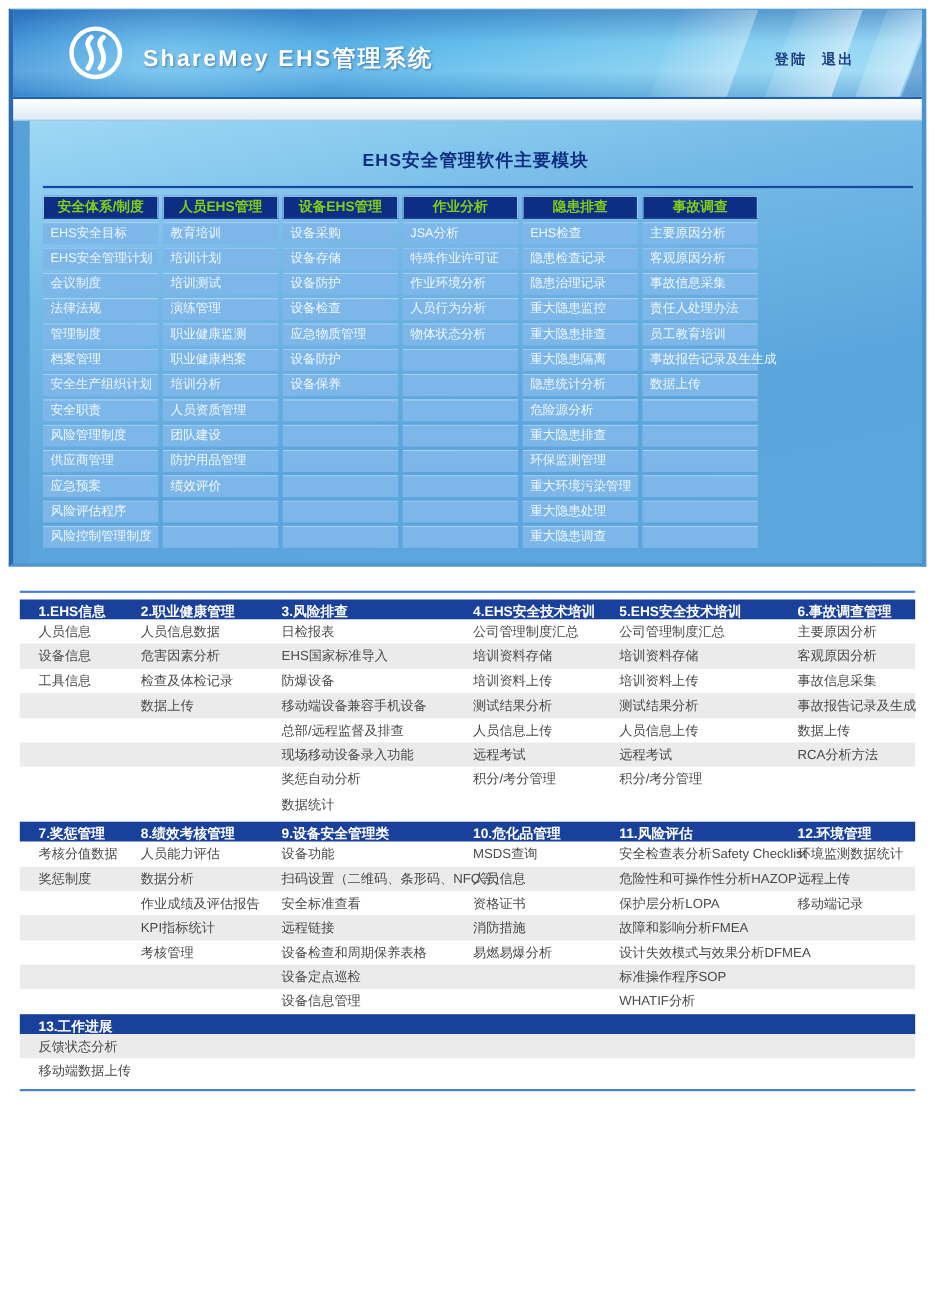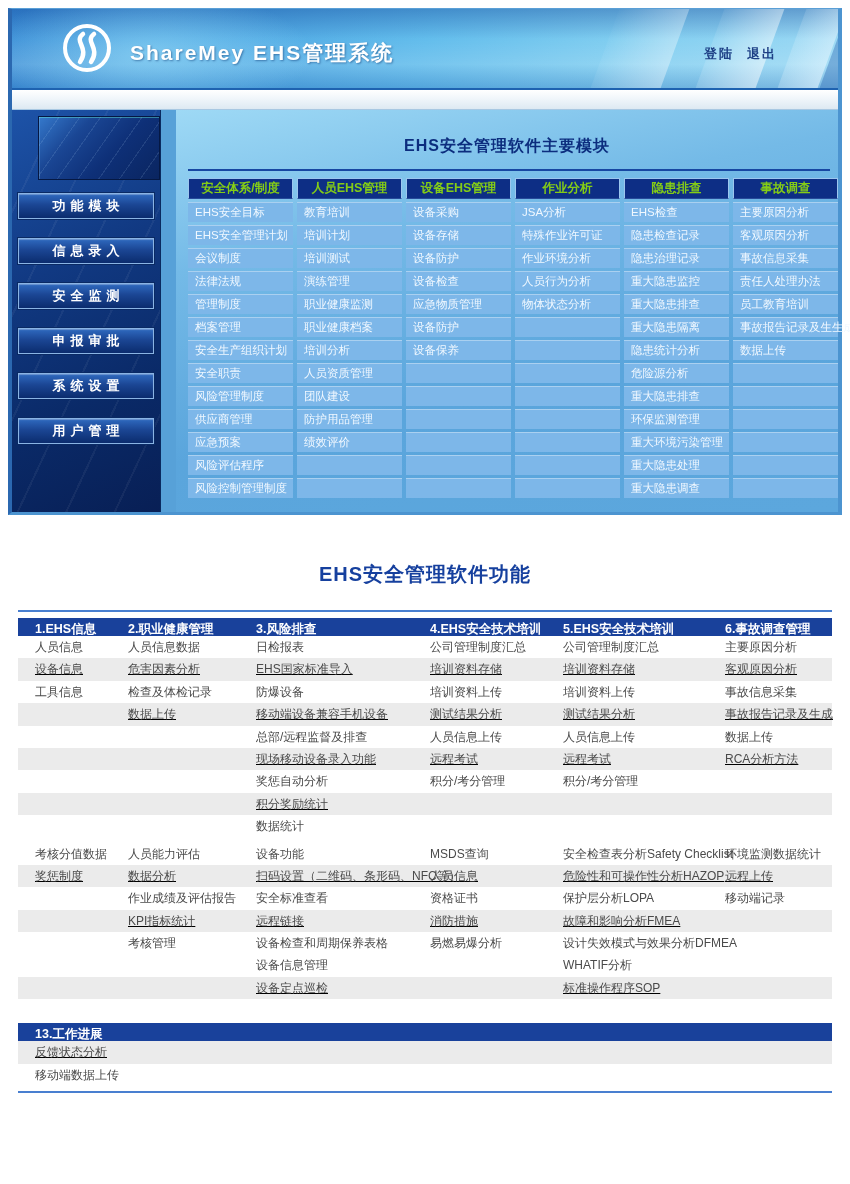--- a/index.html
+++ b/index.html
@@ -63,24 +63,24 @@
             white-space:nowrap; box-shadow:inset 0 1px 0 rgba(255,255,255,.35); cursor:pointer; }
   .m-cell.empty { cursor:default; }
 
   
   .fn-title { margin-top:46px; text-align:center; color:#16409e; font-size:20px; font-weight:bold; letter-spacing:1px; }
   .fn-wrap { margin:22px 18px 0 18px; border-top:2px solid #497fd0; padding-top:6px; }
   .fgrid { display:grid; grid-template-columns:93px 128px 174px 133px 162px 1fr; }
   .fn-bar { background:#19419b; height:18px; }
   .fn-bar span { color:#ffffff; font-weight:bold; font-size:12.5px; line-height:22px; padding-left:17px; white-space:nowrap; }
   .frow { height:22.4px; }
-  .frow.alt { background:#ebebeb;text-decoration:underline; }
+  .frow.alt { background:#ebebeb; }
   .frow span { font-size:12px; color:#4a4a4a; line-height:22.4px; padding-left:17px; white-space:nowrap; }
   .fn-block:nth-child(2) { margin-top:5px; }
-  .fn-block:nth-child(3) { margin-top:24px; border-bottom:2px solid #497fd0; padding-bottom:5px; }
+  .fn-block:nth-child(3) { border-bottom:2px solid #497fd0; padding-bottom:5px; }
 </style>
 </head>
 <body>
 
 <div class="page">
 
   <div class="upper-frame">
 
     <div class="topbar">
       <div class="glow"></div>
@@ -98,31 +98,20 @@
       <div class="topbar-title">ShareMey EHS管理系统</div>
       <div class="auth">
         <span>登陆</span>
         <span>退出</span>
       </div>
     </div>
 
     <div class="navstrip"></div>
 
     <div class="body-row">
-      <div class="sidebar">
-        <div class="sidebar-art"></div>
-        <div class="sidebar-menu" id="sidebar-menu">
-            <div class="sb-btn">功能模块</div>
-            <div class="sb-btn">信息录入</div>
-            <div class="sb-btn">安全监测</div>
-            <div class="sb-btn">申报审批</div>
-            <div class="sb-btn">系统设置</div>
-            <div class="sb-btn">用户管理</div>
-          </div>
-      </div>
       <div class="content">
         <div class="content-title">EHS安全管理软件主要模块</div>
         <div class="content-rule"></div>
         <div class="module-table" id="module-table">
             <div class="m-head">安全体系/制度</div>
             <div class="m-head">人员EHS管理</div>
             <div class="m-head">设备EHS管理</div>
             <div class="m-head">作业分析</div>
             <div class="m-head">隐患排查</div>
             <div class="m-head">事故调查</div>
@@ -204,21 +193,20 @@
             <div class="m-cell empty"></div>
             <div class="m-cell">重大隐患调查</div>
             <div class="m-cell empty"></div>
           </div>
       </div>
     </div>
 
   </div>
 
   <div class="lower">
-    <div class="fn-title">EHS安全管理软件功能</div>
     <div class="fn-wrap" id="fn-blocks">
         <div class="fn-block">
           <div class="fgrid fn-bar">
             <span>1.EHS信息</span>
             <span>2.职业健康管理</span>
             <span>3.风险排查</span>
             <span>4.EHS安全技术培训</span>
             <span>5.EHS安全技术培训</span>
             <span>6.事故调查管理</span>
           </div>
@@ -271,38 +259,38 @@
             <span>RCA分析方法</span>
           </div>
           <div class="fgrid frow">
             <span></span>
             <span></span>
             <span>奖惩自动分析</span>
             <span>积分/考分管理</span>
             <span>积分/考分管理</span>
             <span></span>
           </div>
-          <div class="fgrid frow alt">
-            <span></span>
-            <span></span>
-            <span>积分奖励统计</span>
-            <span></span>
-            <span></span>
-            <span></span>
-          </div>
           <div class="fgrid frow">
             <span></span>
             <span></span>
             <span>数据统计</span>
             <span></span>
             <span></span>
             <span></span>
           </div>
         </div>
         <div class="fn-block">
+          <div class="fgrid fn-bar">
+            <span>7.奖惩管理</span>
+            <span>8.绩效考核管理</span>
+            <span>9.设备安全管理类</span>
+            <span>10.危化品管理</span>
+            <span>11.风险评估</span>
+            <span>12.环境管理</span>
+          </div>
           <div class="fgrid frow">
             <span>考核分值数据</span>
             <span>人员能力评估</span>
             <span>设备功能</span>
             <span>MSDS查询</span>
             <span>安全检查表分析Safety Checklist</span>
             <span>环境监测数据统计</span>
           </div>
           <div class="fgrid frow alt">
             <span>奖惩制度</span>
@@ -329,34 +317,34 @@
             <span></span>
           </div>
           <div class="fgrid frow">
             <span></span>
             <span>考核管理</span>
             <span>设备检查和周期保养表格</span>
             <span>易燃易爆分析</span>
             <span>设计失效模式与效果分析DFMEA</span>
             <span></span>
           </div>
+          <div class="fgrid frow alt">
+            <span></span>
+            <span></span>
+            <span>设备定点巡检</span>
+            <span></span>
+            <span>标准操作程序SOP</span>
+            <span></span>
+          </div>
           <div class="fgrid frow">
             <span></span>
             <span></span>
             <span>设备信息管理</span>
             <span></span>
             <span>WHATIF分析</span>
-            <span></span>
-          </div>
-          <div class="fgrid frow alt">
-            <span></span>
-            <span></span>
-            <span>设备定点巡检</span>
-            <span></span>
-            <span>标准操作程序SOP</span>
             <span></span>
           </div>
         </div>
         <div class="fn-block">
           <div class="fgrid fn-bar">
             <span>13.工作进展</span>
           </div>
           <div class="fgrid frow alt">
             <span>反馈状态分析</span>
           </div>

